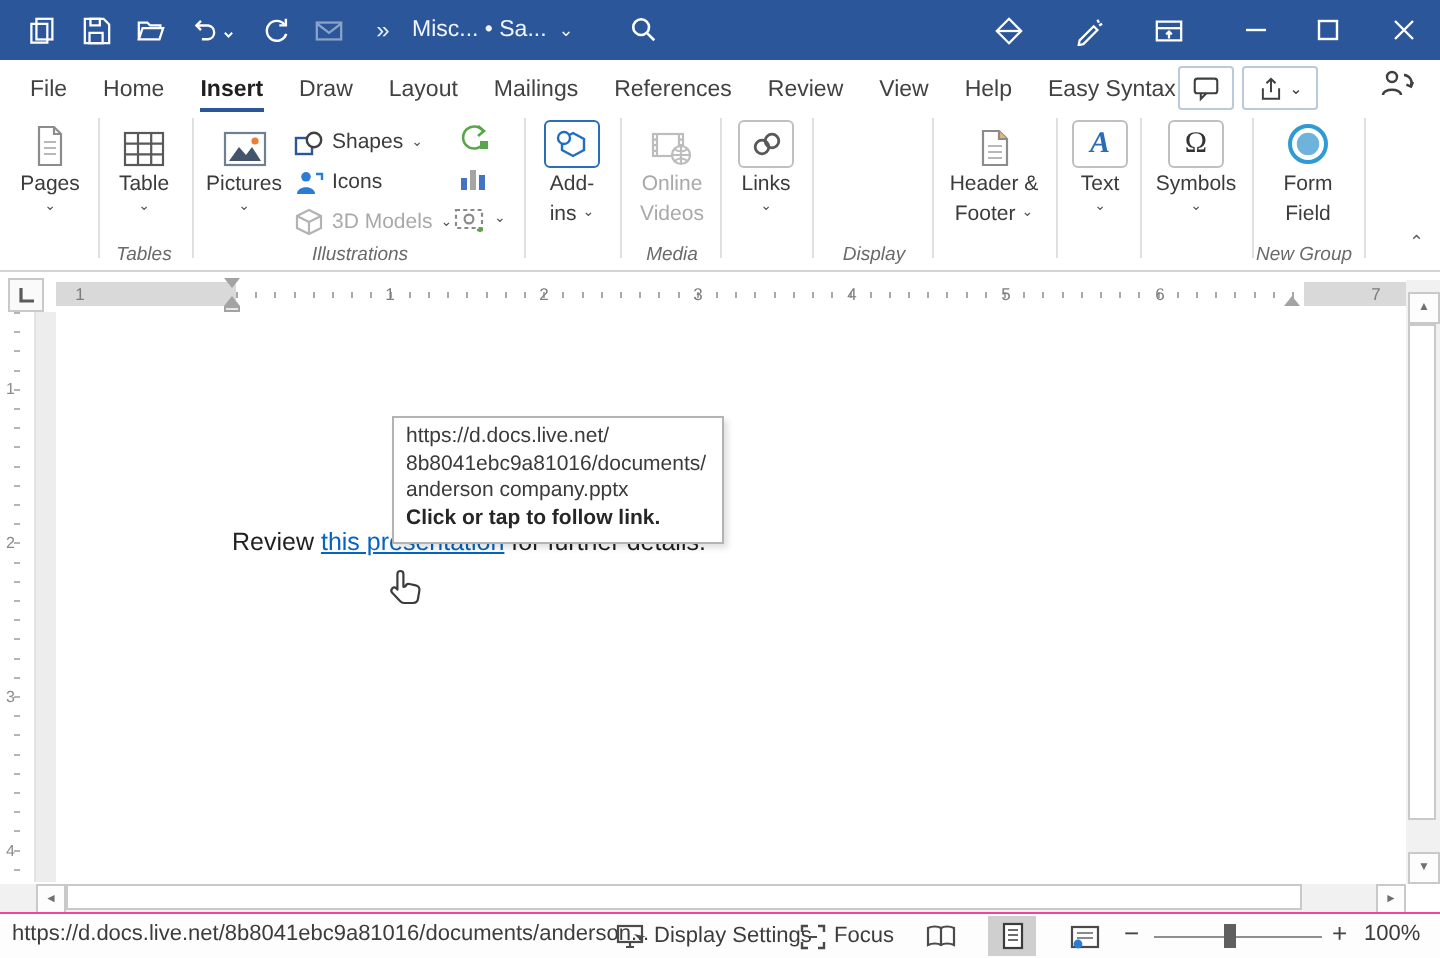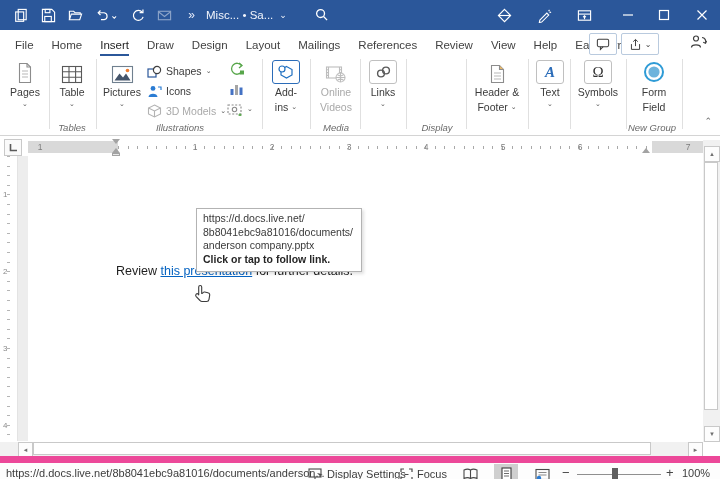--- a/index.html
+++ b/index.html
@@ -19,21 +19,21 @@
   .doc-title .chv{font-size:9px;}
   .tb-search{position:absolute;left:314px;top:7px;}
   .tb-right{position:absolute;right:0;top:0;height:30px;}
   .tbr{position:absolute;top:0;width:32px;height:30px;display:flex;align-items:center;justify-content:center;}
 
   
   .tabsrow{position:absolute;left:0;top:30px;width:720px;height:26px;background:#ffffff;}
   .tabs{position:absolute;left:6px;top:0;height:26px;display:flex;align-items:stretch;}
   .tab{padding:0 9px;display:flex;align-items:flex-end;font-size:11.5px;color:#424242;cursor:default;}
   .tab span{padding:5px 0 3px 0;border-bottom:2.5px solid transparent;}
-  .tab.active span{color:#1f1f1f;font-weight:400;border-bottom-color:#2b579a;}
+  .tab.active span{color:#1f1f1f;font-weight:700;border-bottom-color:#2b579a;}
   .tab-btn{position:absolute;top:3px;height:20px;border:1px solid #b9cade;border-radius:2px;background:#fff;
            display:flex;align-items:center;justify-content:center;gap:3px;}
   .tab-btn .chv{font-size:8px;color:#444;}
   .people{position:absolute;top:4px;}
 
   
   .ribbon{position:absolute;left:0;top:56px;width:720px;height:80px;background:#ffffff;border-bottom:1px solid #d4d4d4;box-sizing:border-box;}
   .sep{position:absolute;top:3px;height:70px;width:1px;background:#e0e0e0;}
   .rbtn{position:absolute;top:2px;height:66px;display:flex;flex-direction:column;align-items:center;
         justify-content:flex-start;gap:2px;font-size:10.5px;color:#3b3b3b;text-align:center;line-height:1.2;}
@@ -83,21 +83,21 @@
   .vscroll{position:absolute;left:703px;top:140px;width:17px;height:302px;background:#f1f1f1;}
   .sbtn2{position:absolute;left:1px;width:14px;height:14px;border:1px solid #c9c9c9;background:#fdfdfd;
          display:flex;align-items:center;justify-content:center;font-size:6px;color:#707070;}
   .vthumb{position:absolute;left:1px;top:22px;width:14px;height:248px;background:#fff;border:1px solid #c9c9c9;box-sizing:border-box;}
   .hscroll{position:absolute;left:0;top:442px;width:703px;height:14px;background:#f1f1f1;}
   .harrow{position:absolute;top:0;width:13px;height:13px;border:1px solid #c9c9c9;background:#fdfdfd;
           display:flex;align-items:center;justify-content:center;font-size:6px;color:#707070;}
   .hthumb{position:absolute;left:33px;top:0;width:618px;height:13px;background:#fff;border:1px solid #c9c9c9;box-sizing:border-box;}
 
   
-  .statusbar{position:absolute;left:0;top:456px;width:720px;height:23px;background:#fdfdfd;border-top:7px solid #ec4899;
+  .statusbar{position:absolute;left:0;top:456px;width:720px;height:23px;background:#fdfdfd;border-top:1px solid #ec4899;
              box-sizing:border-box;font-size:11px;color:#3c3c3c;}
   .sb-url{position:absolute;left:6px;top:4px;white-space:nowrap;}
   .sb-item{position:absolute;top:0;height:22px;display:flex;align-items:center;gap:4px;}
   .viewbtn{position:absolute;top:1px;width:24px;height:20px;display:flex;align-items:center;justify-content:center;}
   .viewbtn.sel{background:#cfcfcf;}
   .zminus,.zplus{position:absolute;top:2px;font-size:13px;color:#444;}
   .ztrack{position:absolute;top:11px;width:84px;height:1px;background:#8f8f8f;}
   .zthumb{position:absolute;top:5px;width:6px;height:12px;background:#5f5f5f;}
   .zval{position:absolute;top:4px;font-size:11px;color:#3c3c3c;}
 </style>
@@ -207,23 +207,20 @@
           <span>File</span>
         </div>
       <div class="tab">
           <span>Home</span>
         </div>
       <div class="tab active">
           <span>Insert</span>
         </div>
       <div class="tab">
           <span>Draw</span>
-        </div>
-      <div class="tab">
-          <span>Design</span>
         </div>
       <div class="tab">
           <span>Layout</span>
         </div>
       <div class="tab">
           <span>Mailings</span>
         </div>
       <div class="tab">
           <span>References</span>
         </div>

